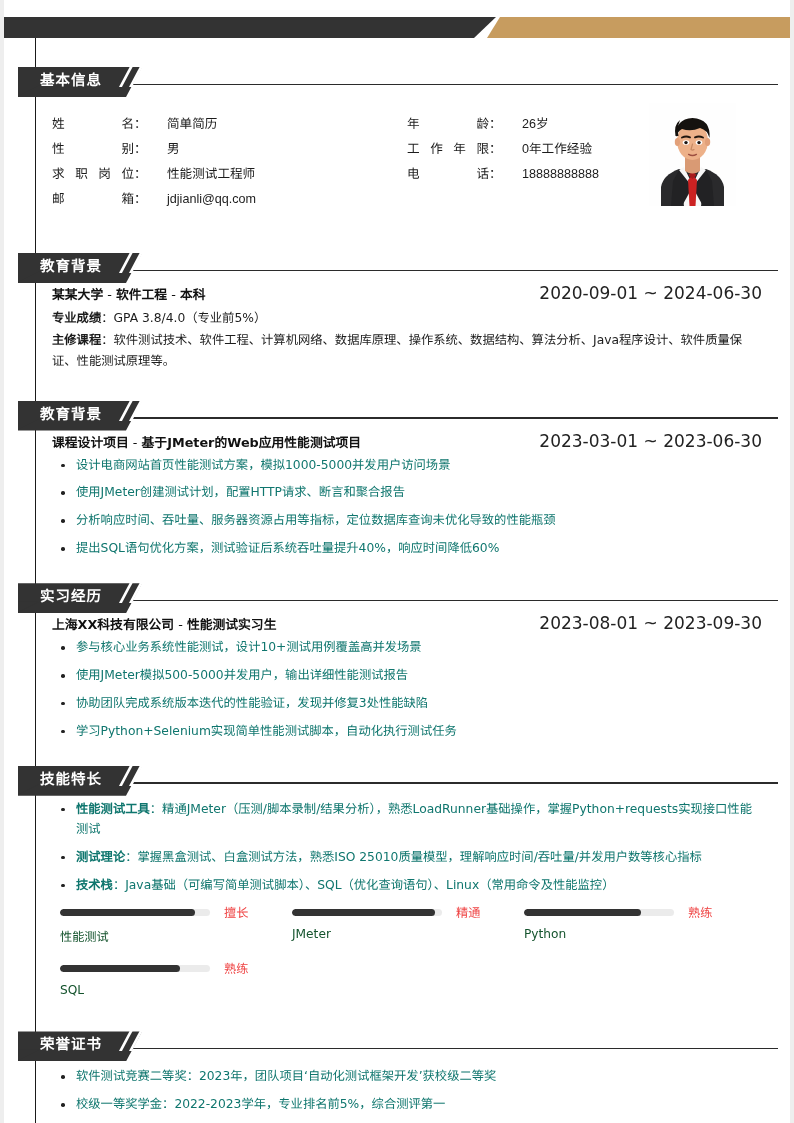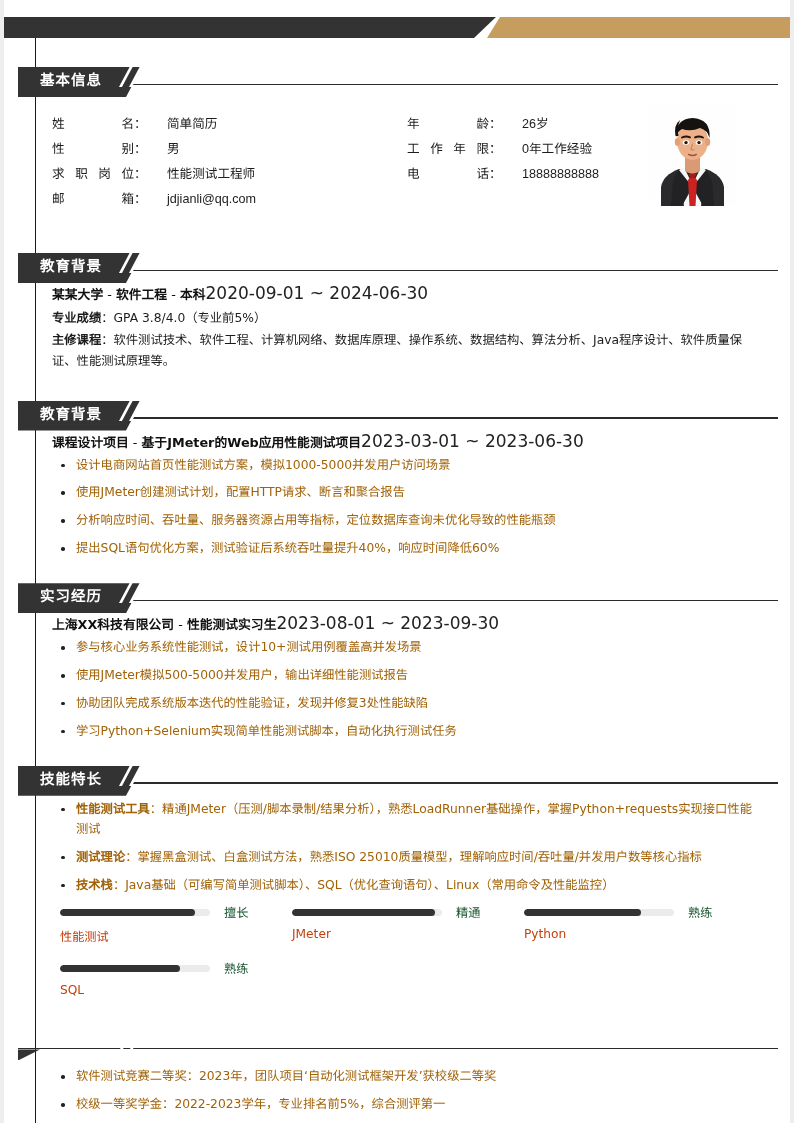--- a/index.html
+++ b/index.html
@@ -168,20 +168,21 @@
     top: 6px;
     width: 87px;
     height: 103px;
     background: #fdfdfd;
     overflow: hidden;
   }
 
   
   .entry-head {
     display: flex;
+    justify-content: space-between;
     align-items: baseline;
     margin-bottom: 5px;
   }
   .entry-title {
     font-size: 12.8px;
     font-weight: bold;
     color: #111111;
     font-family: "DejaVu Sans", "Liberation Sans", sans-serif;
   }
   .entry-title .sep { font-weight: normal; }
@@ -201,21 +202,21 @@
 
   ul.bullets {
     list-style: none;
     margin: 4px 0 0 0;
     padding: 0;
   }
   ul.bullets li {
     position: relative;
     padding-left: 24px;
     font-size: 12.3px;
-    color: #a16207;
+    color: #0f766e;
     line-height: 1.62;
     margin-bottom: 8px;
     font-family: "DejaVu Sans", "Liberation Sans", sans-serif;
   }
   ul.bullets li::before {
     content: "";
     position: absolute;
     left: 9px;
     top: 8px;
     width: 3.5px;
@@ -252,28 +253,28 @@
   .sb-fill {
     position: absolute;
     left: 0; top: 0;
     height: 7px;
     background: #333333;
     border-radius: 4px;
   }
   .sb-level {
     margin-left: 14px;
     font-size: 12.2px;
-    color: #14532d;
+    color: #ef4444;
     white-space: nowrap;
     font-family: "DejaVu Sans", "Liberation Sans", sans-serif;
   }
   .sb-name {
     margin-top: 8px;
     font-size: 12.2px;
-    color: #c2410c;
+    color: #14532d;
     font-family: "DejaVu Sans", "Liberation Sans", sans-serif;
   }
 </style>
 </head>
 <body>
 
 <div class="page">
 
   <div class="top-banner">
     <div class="banner-dark"></div>
@@ -558,20 +559,23 @@
           </div>
           <div class="sb-name">SQL</div>
         </div>
       </div>
     </div>
   </div>
 
   <div class="section" style="margin-top:6px;">
     <div class="sec-head">
       <div class="sec-rule"></div>
+      <div class="sec-tag">
+        <span class="sec-tag-label">荣誉证书</span>
+      </div>
       <div class="sec-tag-tail"></div>
       <div class="sec-slashes" style="left:106px;">
         <i style="left:4px;"></i>
           <i style="left:14px;"></i>
       </div>
     </div>
 
     <div class="sec-body" style="padding-top:14px;">
       <ul class="bullets">
         <li>软件测试竞赛二等奖：2023年，团队项目‘自动化测试框架开发’获校级二等奖</li>

